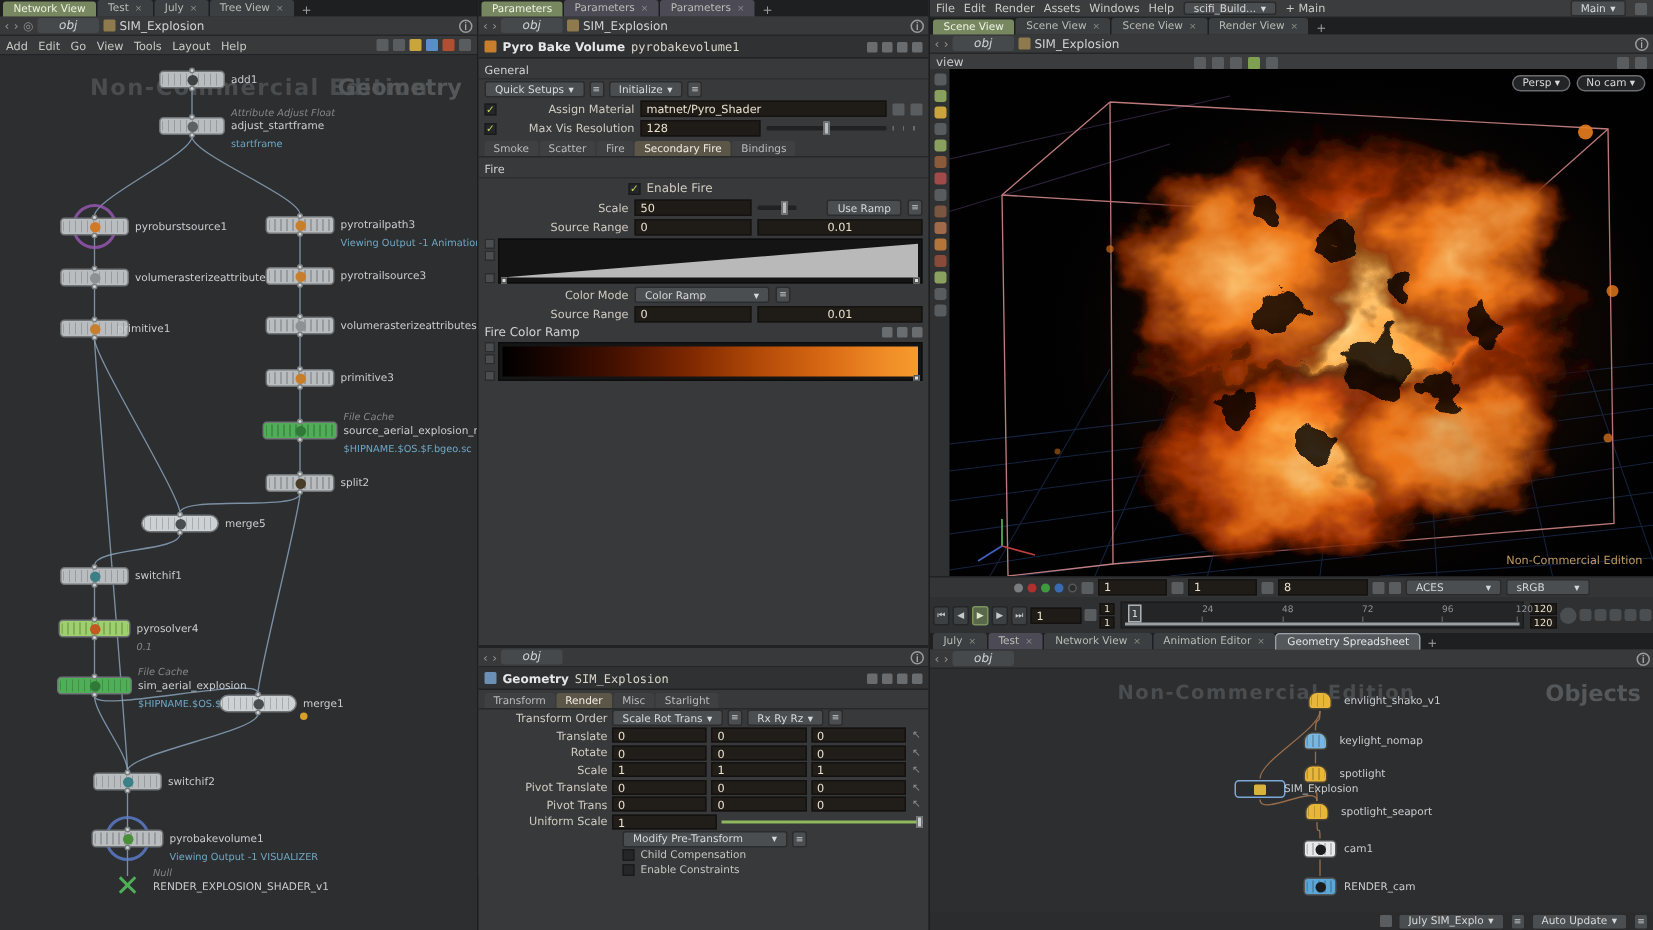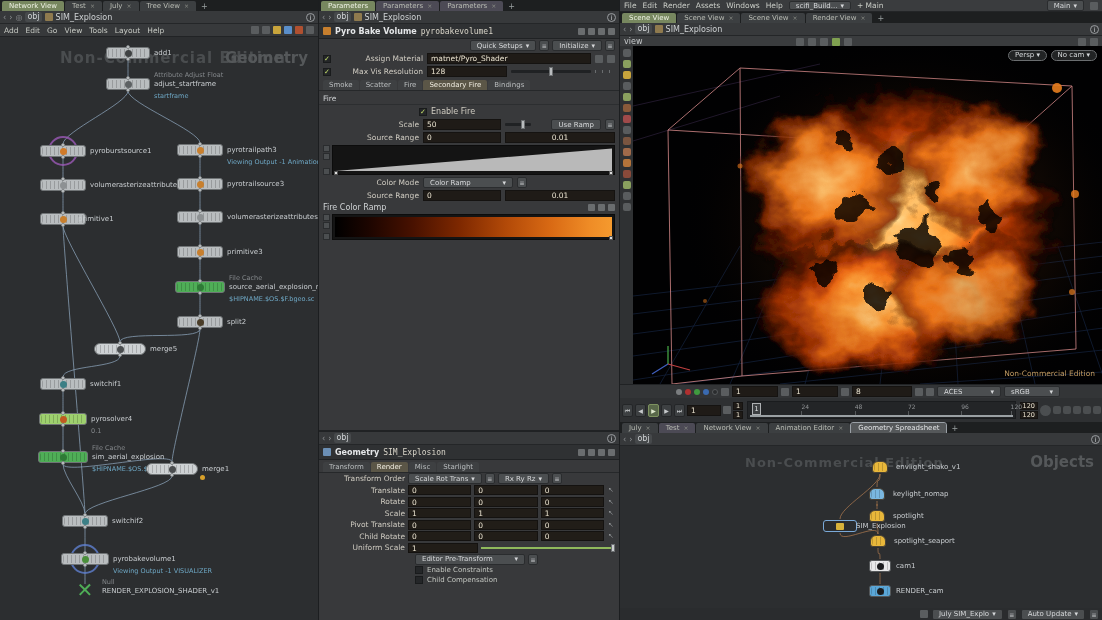--- a/index.html
+++ b/index.html
@@ -12,21 +12,21 @@
   .ptab { padding:1px 7px; background:#3c3f41; color:#b9bcb4; font-size:7px; line-height:8px;
           border-radius:2px 2px 0 0; white-space:nowrap; }
   .ptab.active { background:#77875f; color:#eef2e4; }
   .ptab.alt { background:#4c4a55; }
   .ptab.boxed { outline:1px solid #9aa0a6; background:#55585a; color:#e2e4e6; }
   .ptab .x { margin-left:4px; color:#8a8d86; font-size:6px; }
   .plus { color:#9aa0a0; padding:0 4px; font-size:8px; }
   .pathbar { display:flex; align-items:center; height:13px; background:#37393b; border-bottom:1px solid #242628;
              padding:0 3px; gap:3px; color:#cfd2d4; }
   .pathbar .nav { color:#8f9294; font-size:8px; }
-  .chip { background:#46494b; padding:0 2px; border-radius:2px; line-height:10px; }
+  .chip { background:#46494b; padding:0 14px; border-radius:2px; line-height:10px;font-style:italic; }
   .nodeicon { width:8px; height:8px; background:#8f7a4e; border-radius:1px; display:inline-block; }
   .infocircle { margin-left:auto; width:9px; height:9px; border:1px solid #9a9da0; border-radius:50%;
                 color:#c6c9cb; font-size:7px; line-height:8px; text-align:center; }
   .menubar { display:flex; align-items:center; height:13px; background:#37393b; border-bottom:1px solid #212325;
              padding:0 4px; gap:7px; color:#c6c9c3; }
   .mi { font-size:7.5px; }
   .icon-sq { width:8px; height:8px; background:#5a5d5f; border-radius:1px; display:inline-block; }
   .watermark { position:absolute; color:#4a4d4f; font-size:15px; font-weight:bold; letter-spacing:1px; pointer-events:none; }
   .ctxlabel { position:absolute; color:#55585a; font-size:15px; font-weight:bold; pointer-events:none; }
 
@@ -39,21 +39,21 @@
   .canvas svg.wires { position:absolute; left:0; top:0; }
 
   .gnode { position:absolute; height:12px; border-radius:3px; background:#b9bdbf;
            border:1px solid #707476; display:flex; align-items:center; justify-content:center; }
   .gnode .stripes { position:absolute; inset:1px; border-radius:2px;
      background:repeating-linear-gradient(90deg, rgba(0,0,0,.18) 0 1px, transparent 1px 4px); }
   .gnode .core { width:7px; height:7px; border-radius:50%; position:relative; z-index:2; }
   .gnode .pin { position:absolute; left:50%; width:4px; height:4px; background:#cfd3d5; border:1px solid #7c8082;
                 border-radius:50%; transform:translateX(-50%); }
   .nlabel { position:absolute; white-space:nowrap; color:#c9cdd0; font-size:7px; }
-  .ncomment { position:absolute; white-space:nowrap; color:#84888b; font-size:6.5px; }
+  .ncomment { position:absolute; white-space:nowrap; color:#84888b; font-size:6.5px;font-style:italic; }
   .nblue { position:absolute; white-space:nowrap; color:#6ea7c4; font-size:6.5px; }
   .ring { position:absolute; border-radius:50%; pointer-events:none; }
   .badge { position:absolute; width:5px; height:5px; border-radius:50%; }
 
   
   .pheader { display:flex; align-items:center; height:15px; background:#2f3133; border-bottom:1px solid #202224;
              padding:0 4px; gap:4px; }
   .pheader b { color:#e4e6e8; font-size:8px; }
   .pheader .nname { font-family:"DejaVu Sans Mono", monospace; color:#d8d4c8; font-size:8px; }
   .hicons { margin-left:auto; display:flex; gap:3px; }
@@ -360,22 +360,23 @@
       <i class="icon-sq" style="background:#c77f2e"></i>
       <b>Pyro Bake Volume</b>
       <span class="nname">pyrobakevolume1</span>
       <span class="hicons">
         <i></i>
           <i></i>
         <i></i>
           <i></i>
       </span>
     </div>
-
-    <div class="prow" style="justify-content:flex-end; gap:3px;">
+    <div class="section">General</div>
+
+    <div class="prow" style="justify-content:flex-start; gap:3px;">
       <span class="btn">
           <span>Quick Setups</span>
           <span>▾</span>
         </span>
       <span class="dd-extra">≡</span>
       <span class="btn">
           <span>Initialize</span>
           <span>▾</span>
         </span>
       <span class="dd-extra">≡</span>
@@ -538,49 +539,49 @@
             <span class="lad">↖</span>
           </div>
           <div class="trow">
             <span class="plabel">Pivot Translate</span>
             <span class="tfield">0</span>
             <span class="tfield">0</span>
             <span class="tfield">0</span>
             <span class="lad">↖</span>
           </div>
           <div class="trow">
-            <span class="plabel">Child Rotate</span>
+            <span class="plabel">Pivot Trans</span>
             <span class="tfield">0</span>
             <span class="tfield">0</span>
             <span class="tfield">0</span>
             <span class="lad">↖</span>
           </div>
         </div>
       <div class="trow">
         <span class="plabel">Uniform Scale</span>
         <span class="tfield" style="flex:0 0 70px">1</span>
         <span class="greenline">
             <span class="handle"></span>
           </span>
       </div>
       <div class="trow" style="padding-left:96px;">
         <span class="btn" style="width:110px; justify-content:space-between;">
-            <span>Editor Pre-Transform</span>
+            <span>Modify Pre-Transform</span>
             <span>▾</span>
           </span>
         <span class="dd-extra">≡</span>
       </div>
       <div id="geoChecks">
           <div class="chkrow">
             <span class="check"></span>
-            <span>Enable Constraints</span>
+            <span>Child Compensation</span>
           </div>
           <div class="chkrow">
             <span class="check"></span>
-            <span>Child Compensation</span>
+            <span>Enable Constraints</span>
           </div>
         </div>
     </div>
   </div>
 
   <div class="pane-right">
 
     <div class="vmenubar">
       <span class="mi">File</span>
       <span class="mi">Edit</span>

